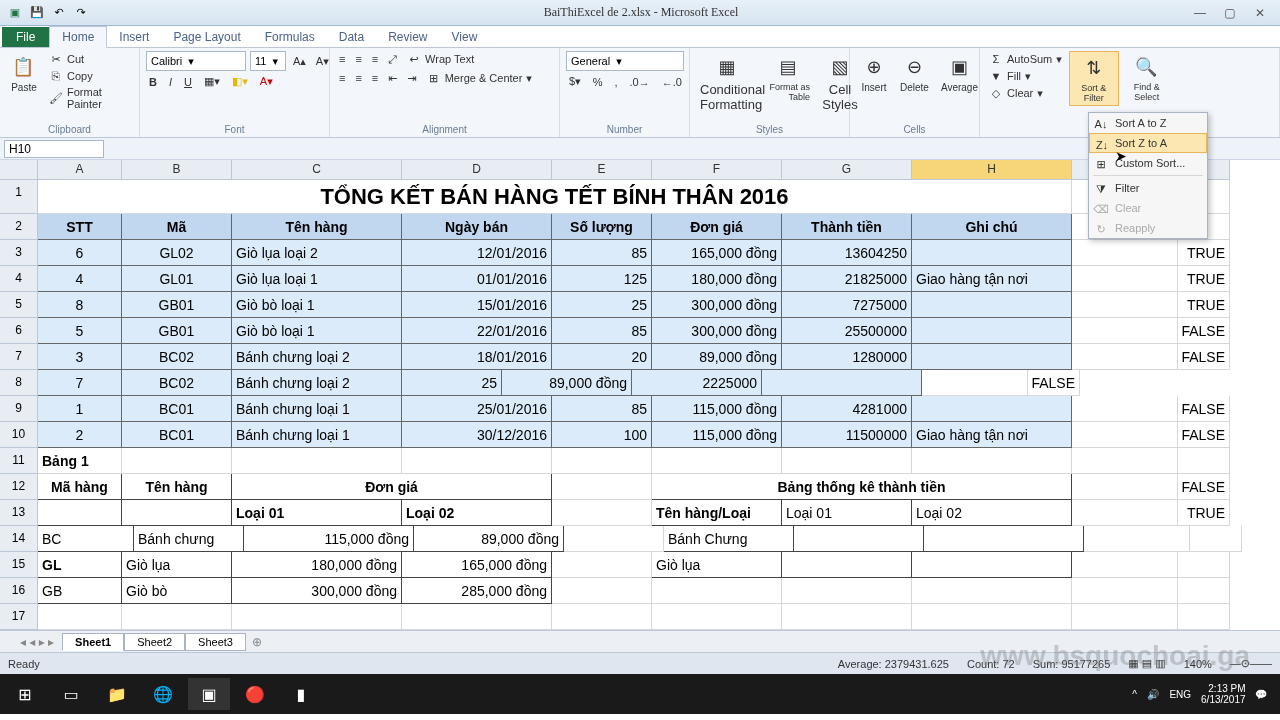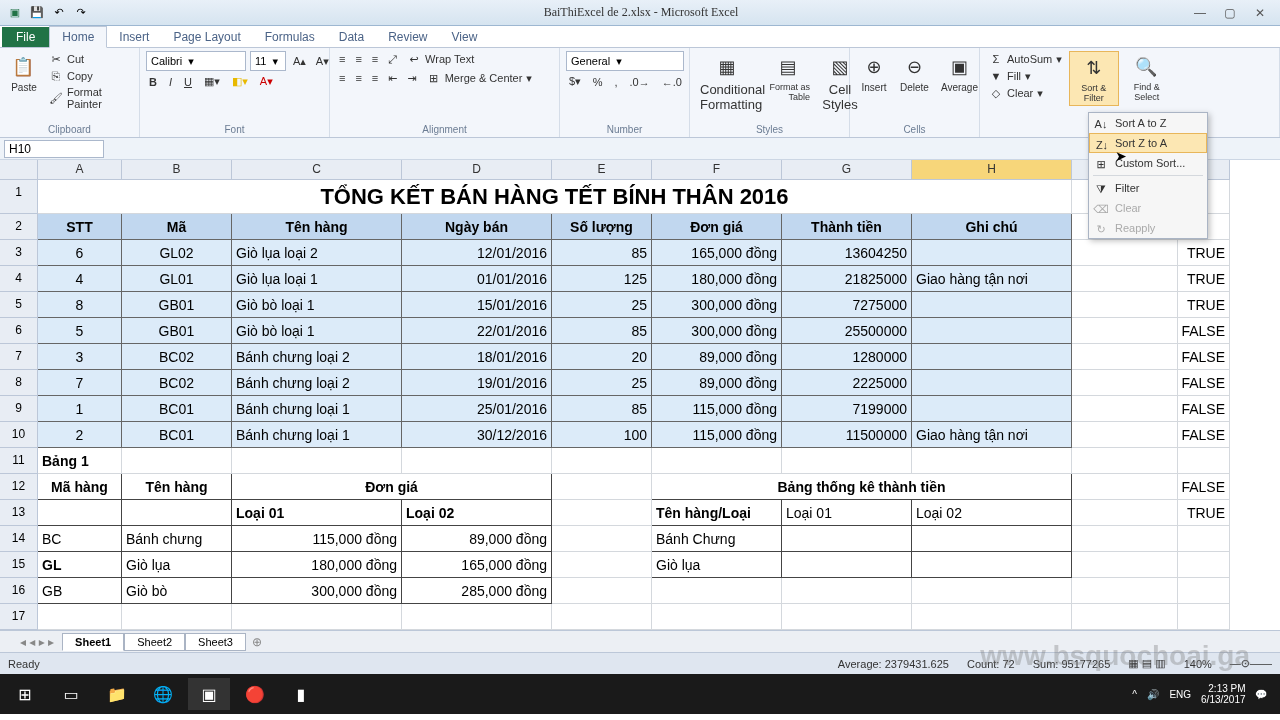--- a/index.html
+++ b/index.html
@@ -342,37 +342,36 @@
         <div class="cell data-cell right" style="width: 130px;">1280000</div>
         <div class="cell data-cell" style="width: 160px;"></div>
         <div class="cell " style="width: 106px;"></div>
         <div class="cell right" style="width: 52px;">FALSE</div>
       </div>
       <div class="row">
         <div class="rowhdr">8</div>
         <div class="cell data-cell center" style="width: 84px;">7</div>
         <div class="cell data-cell center" style="width: 110px;">BC02</div>
         <div class="cell data-cell" style="width: 170px;">Bánh chưng loại 2</div>
-        <div class="cell data-cell right" style="width: 150px;">19/01/2016</div>
         <div class="cell data-cell right" style="width: 100px;">25</div>
         <div class="cell data-cell right" style="width: 130px;">89,000 đồng</div>
         <div class="cell data-cell right" style="width: 130px;">2225000</div>
         <div class="cell data-cell" style="width: 160px;"></div>
         <div class="cell " style="width: 106px;"></div>
         <div class="cell right" style="width: 52px;">FALSE</div>
       </div>
       <div class="row">
         <div class="rowhdr">9</div>
         <div class="cell data-cell center" style="width: 84px;">1</div>
         <div class="cell data-cell center" style="width: 110px;">BC01</div>
         <div class="cell data-cell" style="width: 170px;">Bánh chưng loại 1</div>
         <div class="cell data-cell right" style="width: 150px;">25/01/2016</div>
         <div class="cell data-cell right" style="width: 100px;">85</div>
         <div class="cell data-cell right" style="width: 130px;">115,000 đồng</div>
-        <div class="cell data-cell right" style="width: 130px;">7199000</div>
+        <div class="cell data-cell right" style="width: 130px;">4281000</div>
         <div class="cell data-cell" style="width: 160px;"></div>
         <div class="cell " style="width: 106px;"></div>
         <div class="cell right" style="width: 52px;">FALSE</div>
       </div>
       <div class="row">
         <div class="rowhdr">10</div>
         <div class="cell data-cell center" style="width: 84px;">2</div>
         <div class="cell data-cell center" style="width: 110px;">BC01</div>
         <div class="cell data-cell" style="width: 170px;">Bánh chưng loại 1</div>
         <div class="cell data-cell right" style="width: 150px;">30/12/2016</div>
@@ -414,21 +413,21 @@
         <div class="cell thin-border" style="width: 150px; font-weight: bold;">Loại 02</div>
         <div class="cell " style="width: 100px;"></div>
         <div class="cell thin-border" style="width: 130px; font-weight: bold;">Tên hàng/Loại</div>
         <div class="cell thin-border" style="width: 130px;">Loại 01</div>
         <div class="cell thin-border" style="width: 160px;">Loại 02</div>
         <div class="cell " style="width: 106px;"></div>
         <div class="cell right" style="width: 52px;">TRUE</div>
       </div>
       <div class="row">
         <div class="rowhdr">14</div>
-        <div class="cell thin-border" style="width: 84px;">BC</div>
+        <div class="cell thin-border" style="width: 96px;">BC</div>
         <div class="cell thin-border" style="width: 110px;">Bánh chưng</div>
         <div class="cell thin-border right" style="width: 170px;">115,000 đồng</div>
         <div class="cell thin-border right" style="width: 150px;">89,000 đồng</div>
         <div class="cell " style="width: 100px;"></div>
         <div class="cell thin-border" style="width: 130px;">Bánh Chưng</div>
         <div class="cell thin-border" style="width: 130px;"></div>
         <div class="cell thin-border" style="width: 160px;"></div>
         <div class="cell " style="width: 106px;"></div>
         <div class="cell " style="width: 52px;"></div>
       </div>

